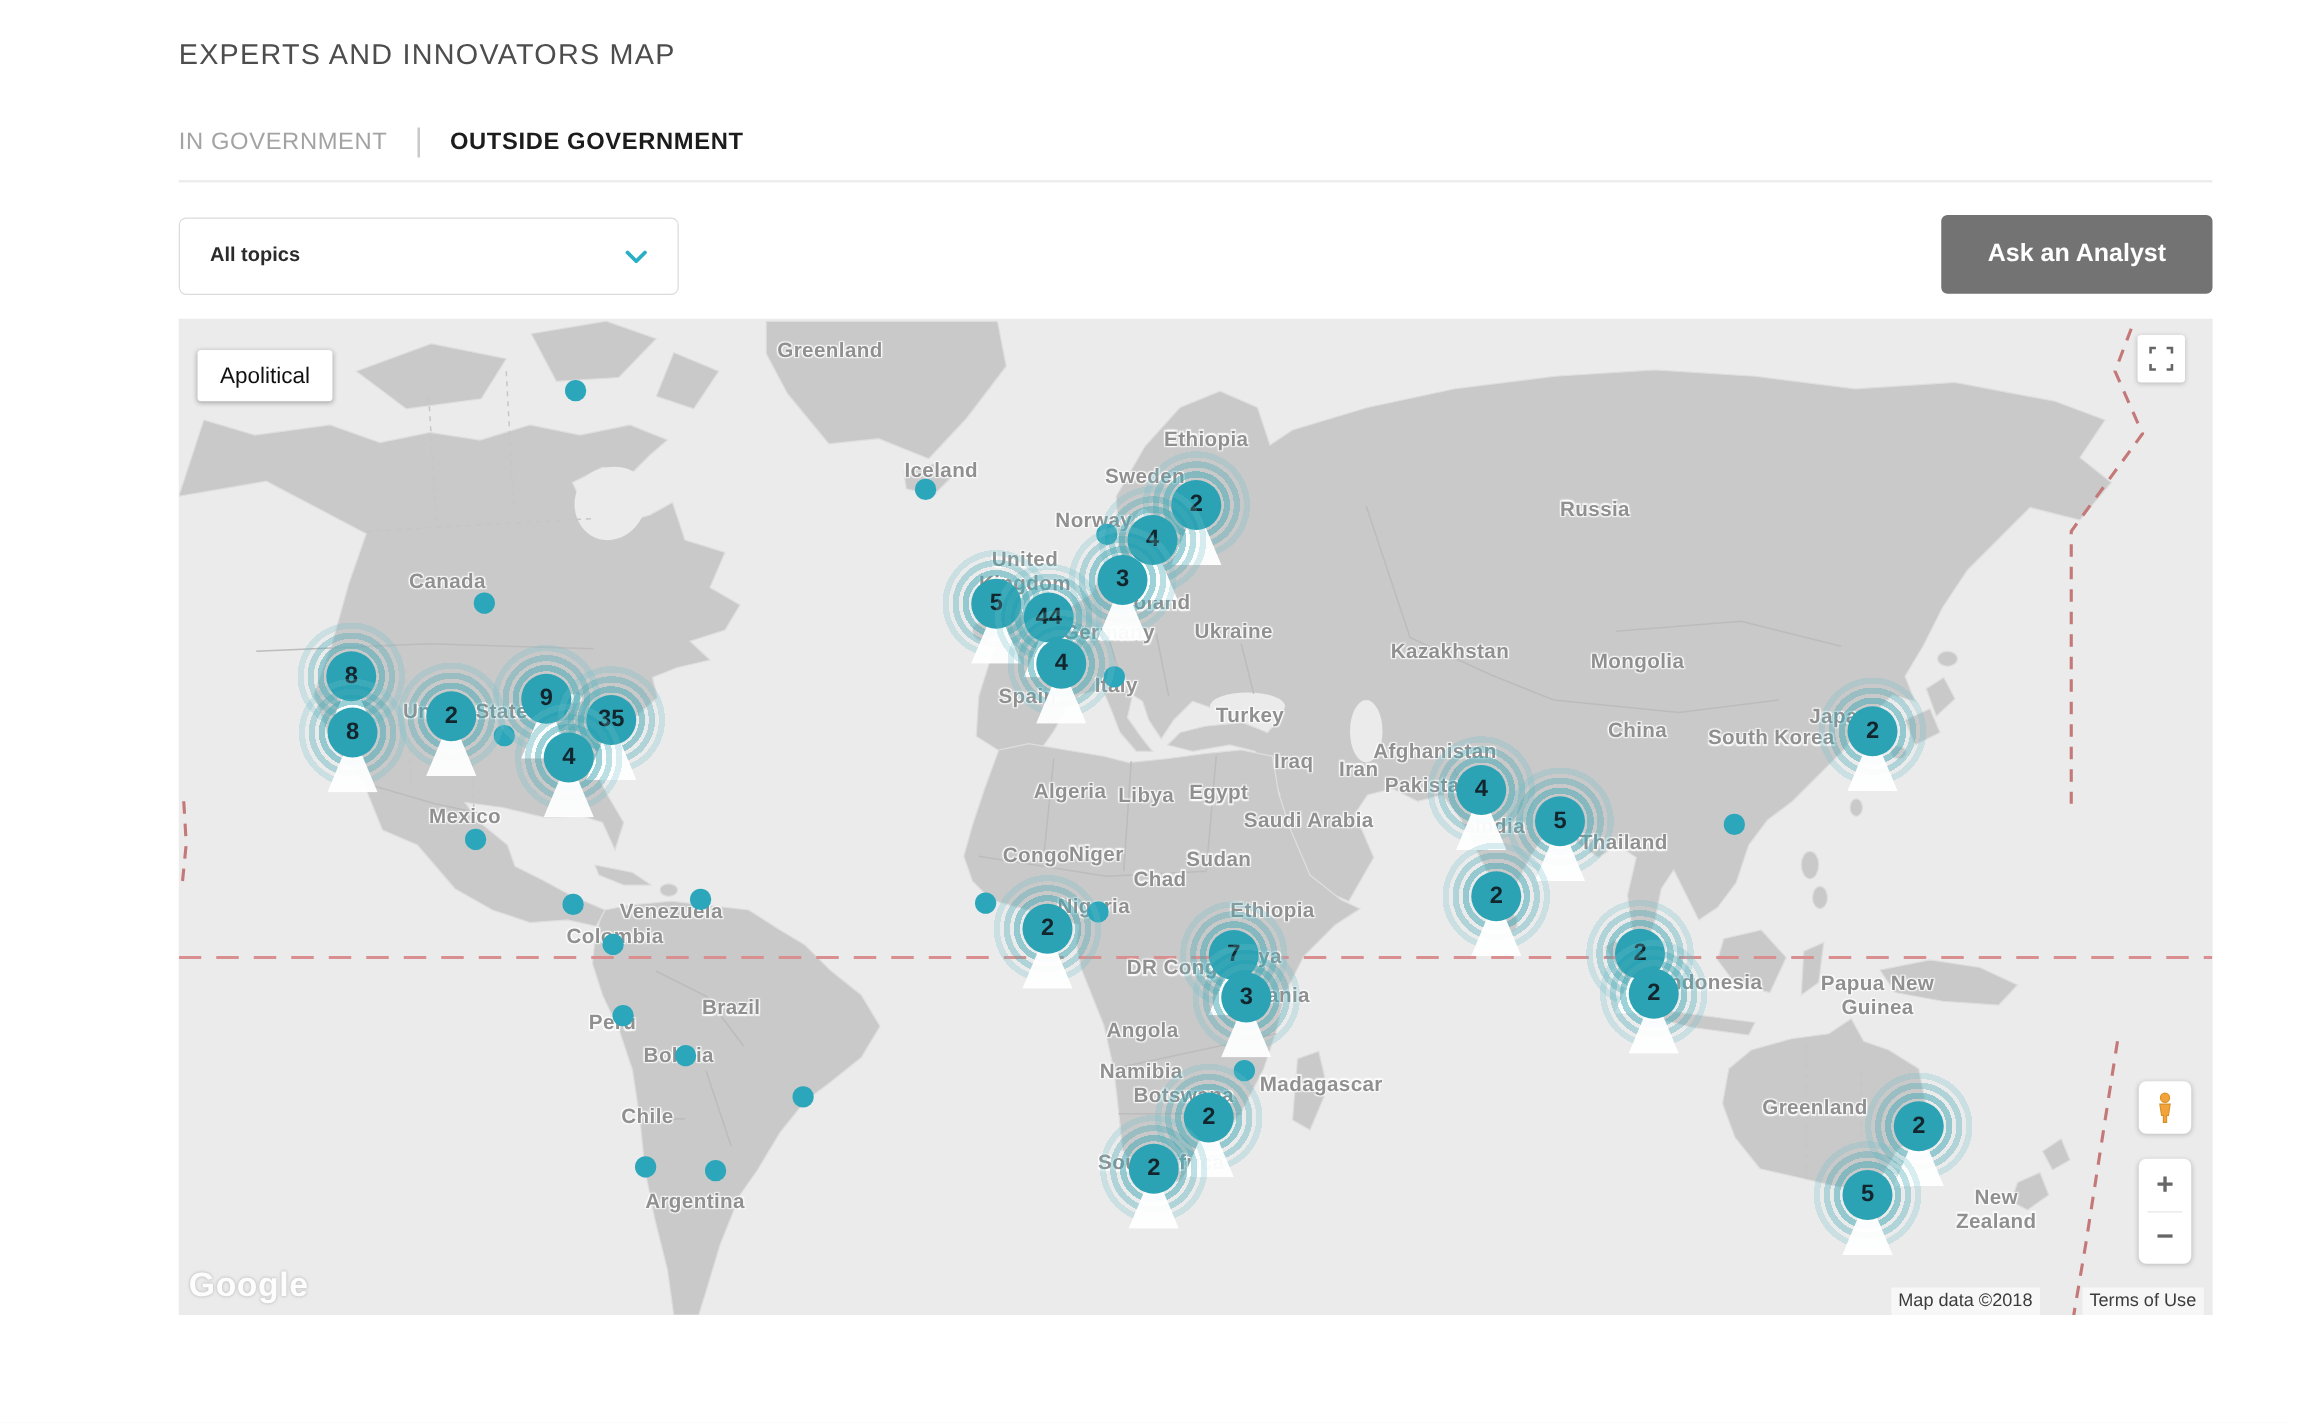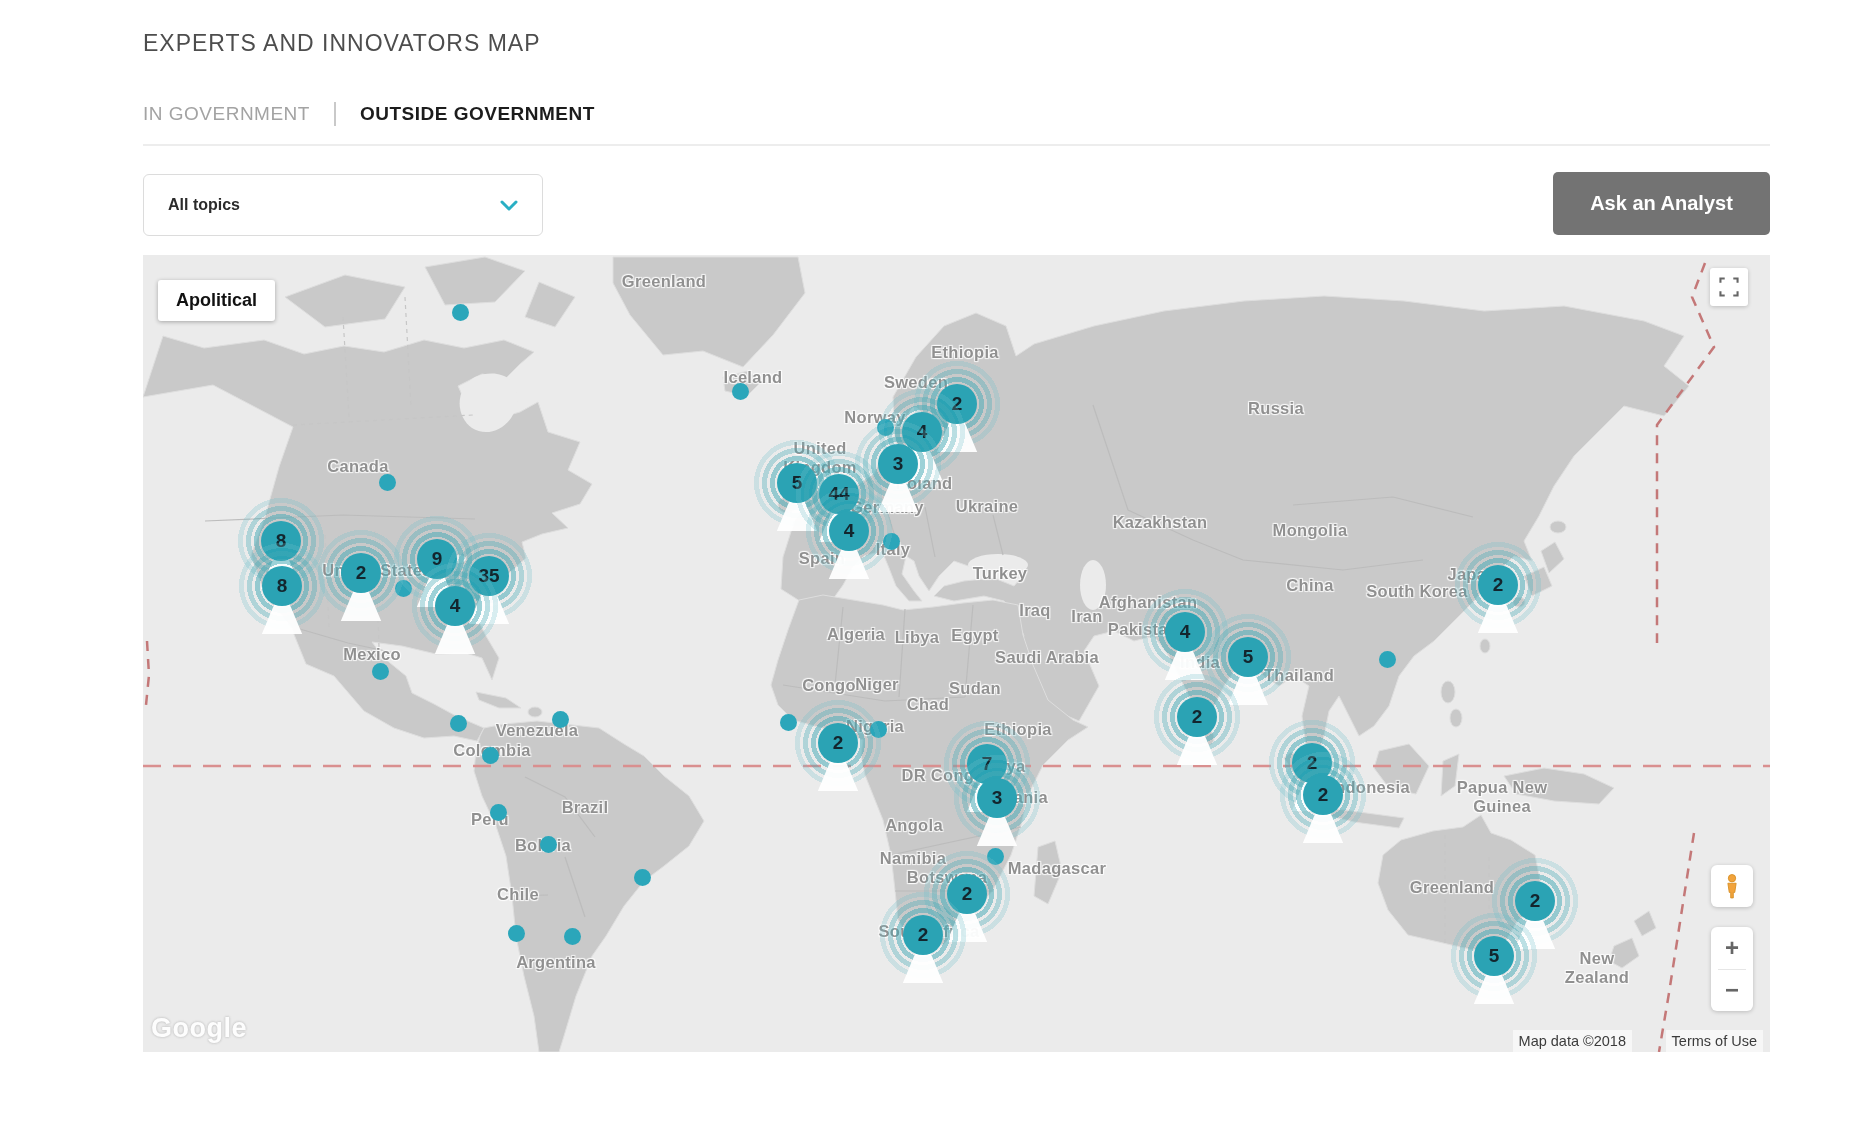--- a/index.html
+++ b/index.html
@@ -57,21 +57,21 @@
   .cluster .wedge{position:absolute;inset:0;background:rgba(255,255,255,.95);
                   clip-path:polygon(50% 50%,29% 100%,71% 100%);}
   .cluster .core{position:absolute;left:50%;top:50%;width:40px;height:40px;margin:-20px 0 0 -20px;
                  border-radius:50%;background:#2BA3B4;display:flex;align-items:center;
                  justify-content:center;}
   .cluster .core span{font-size:19px;font-weight:700;color:#13262e;}
 
   
   .apolitical{position:absolute;left:15px;top:25px;z-index:4;background:#fff;
               border-radius:3px;box-shadow:0 1px 4px rgba(0,0,0,.3);
-              padding:10px 18px;font-size:18px;font-weight:700;color:#111;}
+              padding:10px 18px;font-size:18px;font-weight:400;color:#111;}
   .fullscreen-btn{position:absolute;right:22px;top:13px;width:38px;height:38px;z-index:4;
                   background:#fff;border-radius:3px;box-shadow:0 1px 4px rgba(0,0,0,.2);
                   display:flex;align-items:center;justify-content:center;cursor:pointer;}
   .pegman-btn{position:absolute;right:17px;top:610px;width:42px;height:42px;z-index:4;
               background:#fff;border-radius:6px;box-shadow:0 1px 4px rgba(0,0,0,.2);
               display:flex;align-items:center;justify-content:center;cursor:pointer;}
   .zoom-ctrl{position:absolute;right:17px;top:672px;width:42px;height:84px;z-index:4;
              background:#fff;border-radius:6px;box-shadow:0 1px 4px rgba(0,0,0,.2);
              display:flex;flex-direction:column;}
   .zoom-ctrl .zbtn{flex:1;display:flex;align-items:center;justify-content:center;

